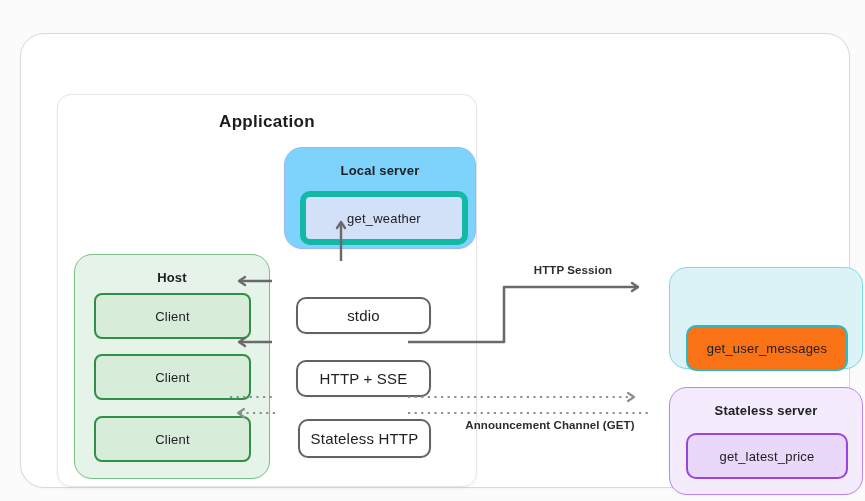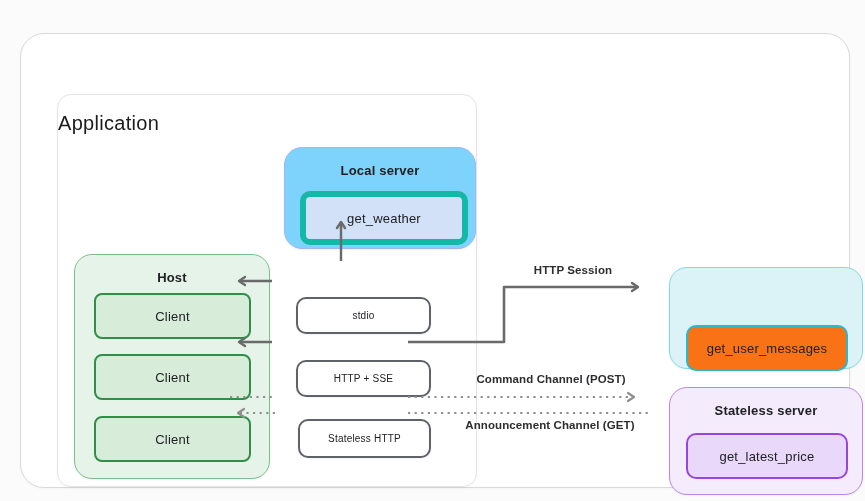--- a/index.html
+++ b/index.html
@@ -1,36 +1,36 @@
 <!DOCTYPE html>
 <html><head>
 <meta charset="utf-8">
 <style>
   html,body{margin:0;padding:0;background:#fbfbfb;font-family:"Liberation Sans","DejaVu Sans",sans-serif;}
   .stage{position:relative;width:865px;height:501px;overflow:hidden;background:#fbfbfb;}
   .outer-panel{position:absolute;left:20px;top:33px;width:828px;height:453px;background:#ffffff;
     border:1.5px solid #d9d9d9;border-radius:24px;box-shadow:0 1px 3px rgba(0,0,0,.03);}
   .app-box{position:absolute;left:36px;top:60px;width:418px;height:391px;background:#ffffff;
     border:1px solid #e5e5e5;border-radius:14px;box-shadow:0 1px 3px rgba(0,0,0,.04);}
-  .app-title{position:absolute;left:0;top:17px;width:100%;font-size:20px;
-    font-weight:400;color:#1c1c1e;letter-spacing:.3px;}
+  .app-title{position:absolute;left:0;top:17px;width:100%;text-align:center;font-size:17px;
+    font-weight:700;color:#1c1c1e;letter-spacing:.3px;}
   .bigbox{position:absolute;border-radius:18px;box-shadow:0 1px 2px rgba(0,0,0,.05);}
   .bigbox .blabel{position:absolute;left:0;top:15px;width:100%;text-align:center;font-size:13px;
     font-weight:700;color:#202124;letter-spacing:.2px;}
   .toolbox{position:absolute;border-radius:10px;display:flex;align-items:center;justify-content:center;
     font-size:13px;font-weight:500;color:#202124;letter-spacing:.2px;}
   .local-server{left:263px;top:113px;width:190px;height:100px;background:#7dd3fc;border:1.5px solid #9bb8f1;}
   .tool-weather{left:15px;top:43px;width:156px;height:42px;background:#d2e0f8;border:6px solid #14b8a6;}
   .host-box{left:53px;top:220px;width:194px;height:223px;background:#e6f3e9;border:1.5px solid #7abf8a;}
   .client{position:absolute;left:19px;width:153px;height:42px;background:#d7edda;border:2px solid #2f8f47;
     border-radius:8px;display:flex;align-items:center;justify-content:center;font-size:13px;
     font-weight:500;color:#202124;letter-spacing:.2px;}
   .client-1{top:38px;} .client-2{top:99px;} .client-3{top:161px;}
   .transport{position:absolute;background:#ffffff;border:2px solid #5f6368;border-radius:10px;
-    display:flex;align-items:center;justify-content:center;font-size:10px;font-weight:500;
+    display:flex;align-items:center;justify-content:center;font-size:15px;font-weight:500;
     color:#202124;letter-spacing:.2px;box-shadow:0 1px 2px rgba(0,0,0,.05);}
   .t-stdio{left:275px;top:263px;width:131px;height:33px;}
   .t-sse{left:275px;top:326px;width:131px;height:33px;}
   .t-stream{left:277px;top:385px;width:129px;height:35px;}
   .stateful{left:648px;top:233px;width:192px;height:100px;background:#dbf3f7;border:1.5px solid #83d8e4;}
   .tool-messages{left:16px;top:57px;width:158px;height:42px;background:#f97316;border:2px solid #2bb8c9;}
   .stateless{left:648px;top:353px;width:192px;height:106px;background:#f4ebfd;border:1.5px solid #b787ea;}
   .tool-price{left:16px;top:45px;width:158px;height:42px;background:#e9d8fa;border:2px solid #9844de;}
   .flow-label{position:absolute;font-size:11.5px;font-weight:700;color:#2d2d2f;text-align:center;
     letter-spacing:.1px;}
@@ -70,21 +70,20 @@
     </div>
 
     <div class="bigbox stateless">
       <div class="blabel">Stateless server</div>
       <div class="toolbox tool-price">get_latest_price</div>
     </div>
 
   </div>
 
   <div class="flow-label lbl-session">HTTP Session</div>
-  <div class="flow-label lbl-post">Command Channel (POST)</div>
   <div class="flow-label lbl-get">Announcement Channel (GET)</div>
 
   <svg class="connector-layer" viewBox="0 0 865 501">
     <defs>
       <marker id="chev-solid" markerUnits="userSpaceOnUse" markerWidth="14" markerHeight="14" refX="8" refY="6" orient="auto">
         <path d="M2,2 L8,6 L2,10" fill="none" stroke="#6a6a6a" stroke-width="2.4" stroke-linecap="round" stroke-linejoin="round"></path>
       </marker>
       <marker id="chev-dot" markerUnits="userSpaceOnUse" markerWidth="14" markerHeight="14" refX="8" refY="6" orient="auto">
         <path d="M2,2 L8,6 L2,10" fill="none" stroke="#8f8f8f" stroke-width="2.2" stroke-linecap="round" stroke-linejoin="round"></path>
       </marker>

